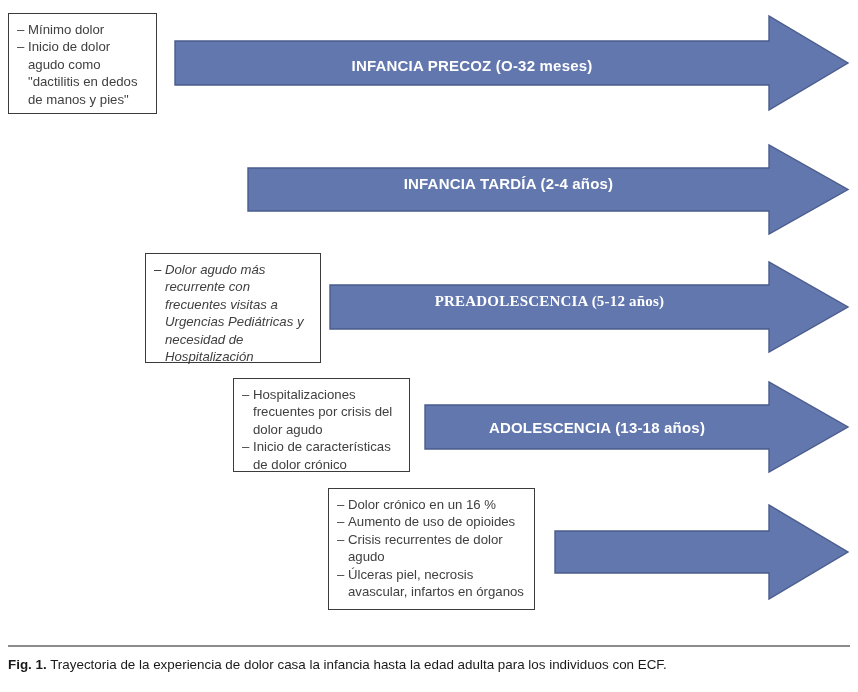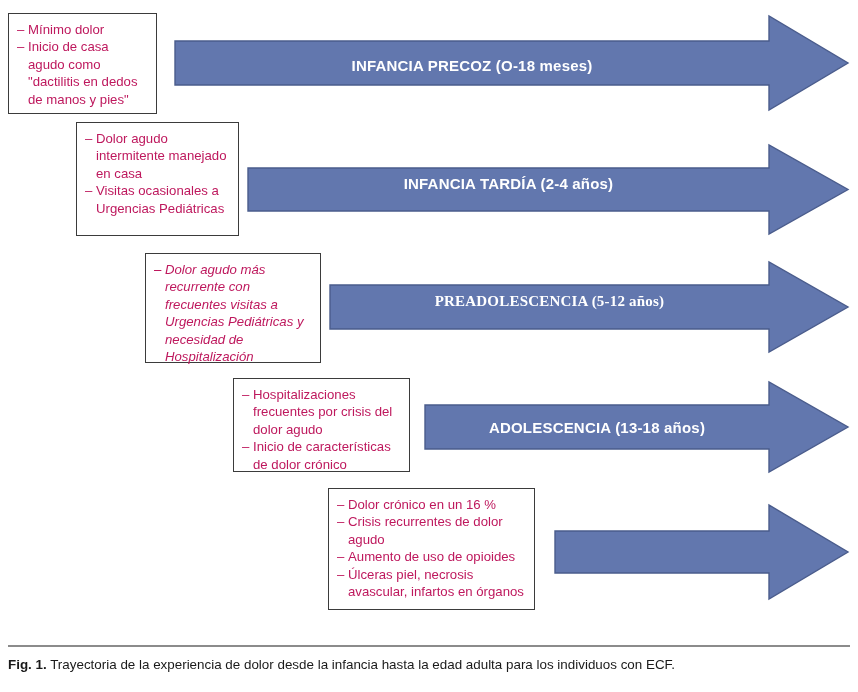--- a/index.html
+++ b/index.html
@@ -41,21 +41,21 @@
   }
   
   .note-box {
     position: absolute;
     box-sizing: border-box;
     border: 1.4px solid #3b3b3b;
     background: #ffffff;
     padding: 7px 9px 7px 8px;
     font-size: 13.2px;
     line-height: 17.4px;
-    color: #be185d;
+    color: #404040;
   }
   .note-list {
     margin: 0;
     padding: 0;
     list-style: none;
   }
   .note-list li {
     position: relative;
     padding-left: 11px;
     margin: 0 0 0 0;
@@ -91,37 +91,31 @@
   }
 </style>
 </head>
 <body>
 
 <div id="figure">
 
   <div class="note-box" style="left:8px; top:13px; width:149px; height:101px;">
     <ul class="note-list">
       <li>Mínimo dolor</li>
-      <li>Inicio de casa agudo como "dactilitis en dedos de manos y pies"</li>
+      <li>Inicio de dolor agudo como "dactilitis en dedos de manos y pies"</li>
     </ul>
   </div>
 
   <div class="arrow" style="left:175px; top:16px; width:673px; height:94px;">
     <svg viewBox="0 0 673 94" preserveAspectRatio="none">
       <polygon points="0,25 594,25 594,0 673,47 594,94 594,69 0,69" fill="#6277ae" stroke="#4a5c8c" stroke-width="1.4"></polygon>
     </svg>
   </div>
-  <div class="arrow-label" style="left:175px; top:58px; width:594px;">INFANCIA PRECOZ (O-18 meses)</div>
+  <div class="arrow-label" style="left:175px; top:58px; width:594px;">INFANCIA PRECOZ (O-32 meses)</div>
 
-  <div class="note-box" style="left:76px; top:122px; width:163px; height:114px;">
-    <ul class="note-list">
-      <li>Dolor agudo intermitente manejado en casa</li>
-      <li>Visitas ocasionales a Urgencias Pediátricas</li>
-    </ul>
-  </div>
 
   <div class="arrow" style="left:248px; top:145px; width:600px; height:89px;">
     <svg viewBox="0 0 600 89" preserveAspectRatio="none">
       <polygon points="0,23 521,23 521,0 600,44.5 521,89 521,66 0,66" fill="#6277ae" stroke="#4a5c8c" stroke-width="1.4"></polygon>
     </svg>
   </div>
   <div class="arrow-label" style="left:248px; top:176px; width:521px;">INFANCIA TARDÍA (2-4 años)</div>
 
   <div class="note-box" style="left:145px; top:253px; width:176px; height:110px;font-style:italic;">
     <ul class="note-list">
@@ -146,31 +140,31 @@
   <div class="arrow" style="left:425px; top:382px; width:423px; height:90px;">
     <svg viewBox="0 0 423 90" preserveAspectRatio="none">
       <polygon points="0,23 344,23 344,0 423,45 344,90 344,67 0,67" fill="#6277ae" stroke="#4a5c8c" stroke-width="1.4"></polygon>
     </svg>
   </div>
   <div class="arrow-label" style="left:425px; top:420px; width:344px;">ADOLESCENCIA (13-18 años)</div>
 
   <div class="note-box" style="left:328px; top:488px; width:207px; height:122px;">
     <ul class="note-list">
       <li>Dolor crónico en un 16 %</li>
+      <li>Aumento de uso de opioides</li>
       <li>Crisis recurrentes de dolor agudo</li>
-      <li>Aumento de uso de opioides</li>
       <li>Úlceras piel, necrosis avascular, infartos en órganos</li>
     </ul>
   </div>
 
   <div class="arrow" style="left:555px; top:505px; width:293px; height:94px;">
     <svg viewBox="0 0 293 94" preserveAspectRatio="none">
       <polygon points="0,26 214,26 214,0 293,47 214,94 214,68 0,68" fill="#6277ae" stroke="#4a5c8c" stroke-width="1.4"></polygon>
     </svg>
   </div>
 
   <div id="caption-rule"></div>
   <div id="caption">
     <span class="cap-label">Fig. 1.</span>
-    <span>Trayectoria de la experiencia de dolor desde la infancia hasta la edad adulta para los individuos con ECF.</span>
+    <span>Trayectoria de la experiencia de dolor casa la infancia hasta la edad adulta para los individuos con ECF.</span>
   </div>
 
 </div>
 
 </body></html>

